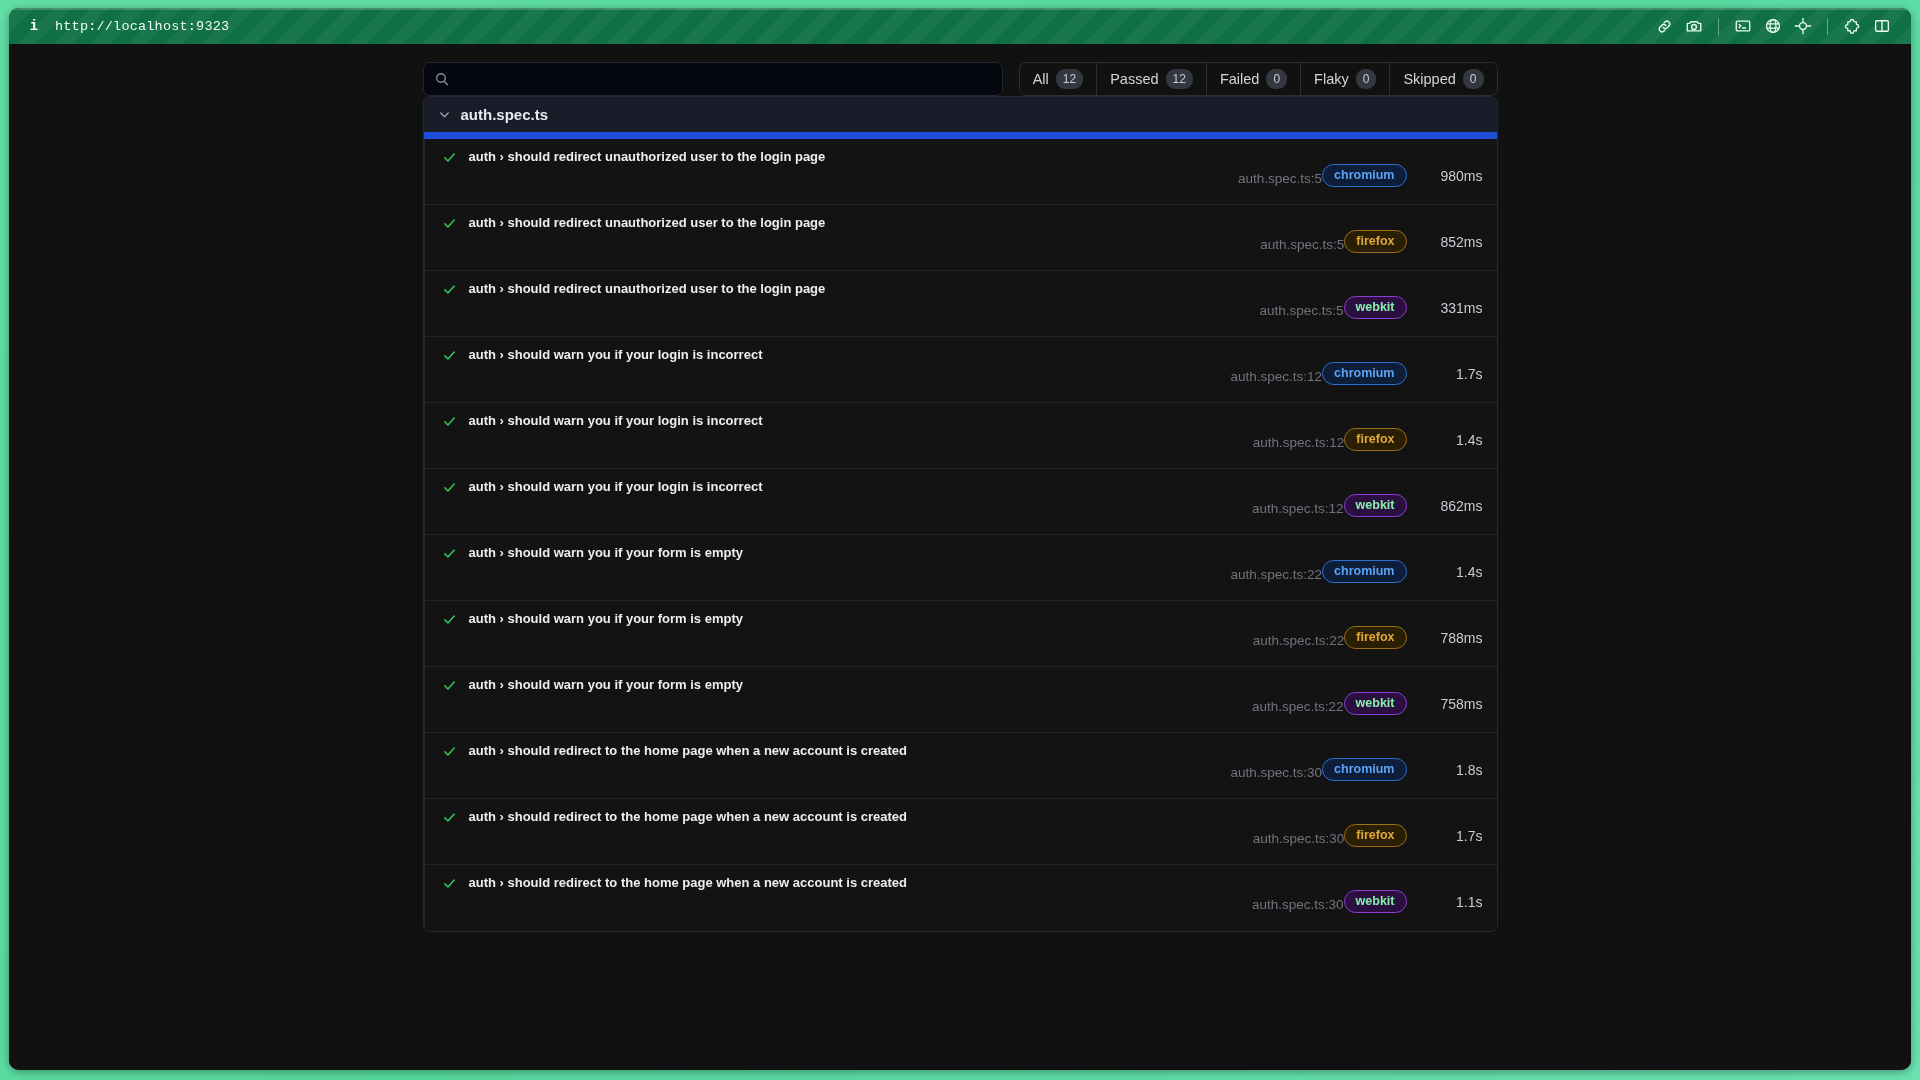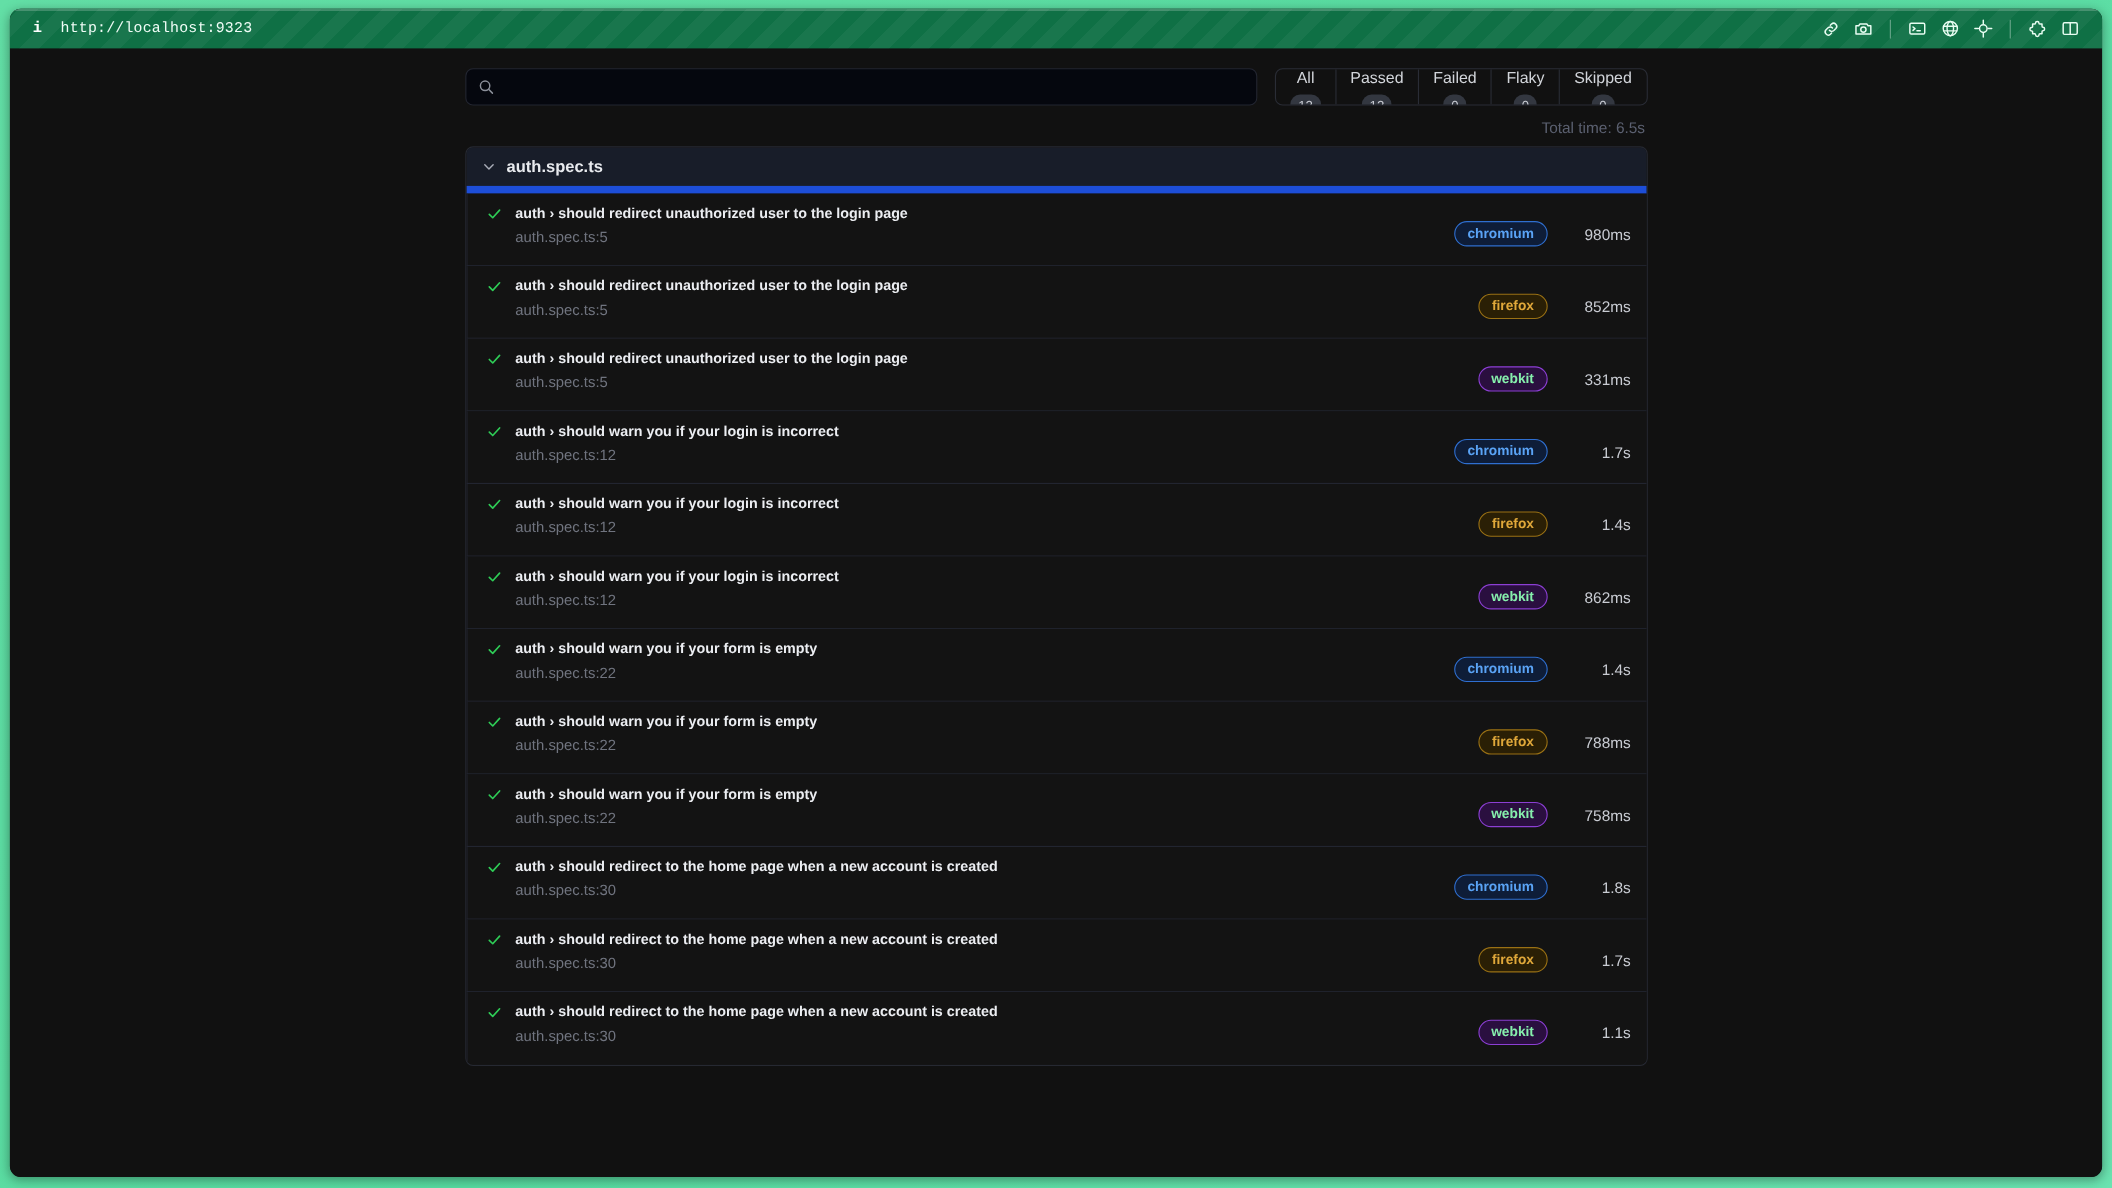--- a/index.html
+++ b/index.html
@@ -148,21 +148,20 @@
   .filter-tab {
     display: flex;
     align-items: center;
     gap: 7px;
     padding: 0 13px;
     font-size: 14.5px;
     color: #d2d5da;
     cursor: pointer;
     border-right: 1px solid #2a2d36;
     white-space: nowrap;
-    flex-direction: column;
   }
   .filter-tab:last-child { border-right: none; }
   .filter-count {
     background: #333740;
     color: #c9ccd3;
     font-size: 12px;
     line-height: 1;
     padding: 4px 7px 4px 7px;
     border-radius: 9px;
     min-width: 20px;
@@ -231,20 +230,21 @@
     font-size: 13px;
     font-weight: bold;
     color: #eceef2;
     line-height: 1.35;
     white-space: nowrap;
   }
   .test-location {
     font-size: 13.5px;
     color: #70747f;
     margin-top: 5px;
+    text-align: right;
   }
 
   .test-meta {
     flex: 0 0 auto;
     display: flex;
     align-items: center;
     justify-content: flex-end;
     gap: 14px;
     margin-top: 16px;
   }
@@ -357,21 +357,20 @@
               <span>Flaky</span>
               <span class="filter-count">0</span>
             </div>
             <div class="filter-tab">
               <span>Skipped</span>
               <span class="filter-count">0</span>
             </div>
           </div>
       </div>
 
-      <div class="total-time">Total time: 6.5s</div>
 
       <div class="results-panel">
         <div class="file-header">
           <svg width="13" height="13" viewBox="0 0 24 24" fill="none" stroke="#a9adb8" stroke-width="2.4" stroke-linecap="round" stroke-linejoin="round">
             <path d="M5 9l7 7 7-7"></path>
           </svg>
           <span class="file-name">auth.spec.ts</span>
         </div>
         <div id="test-list">
             <div class="test-row">

